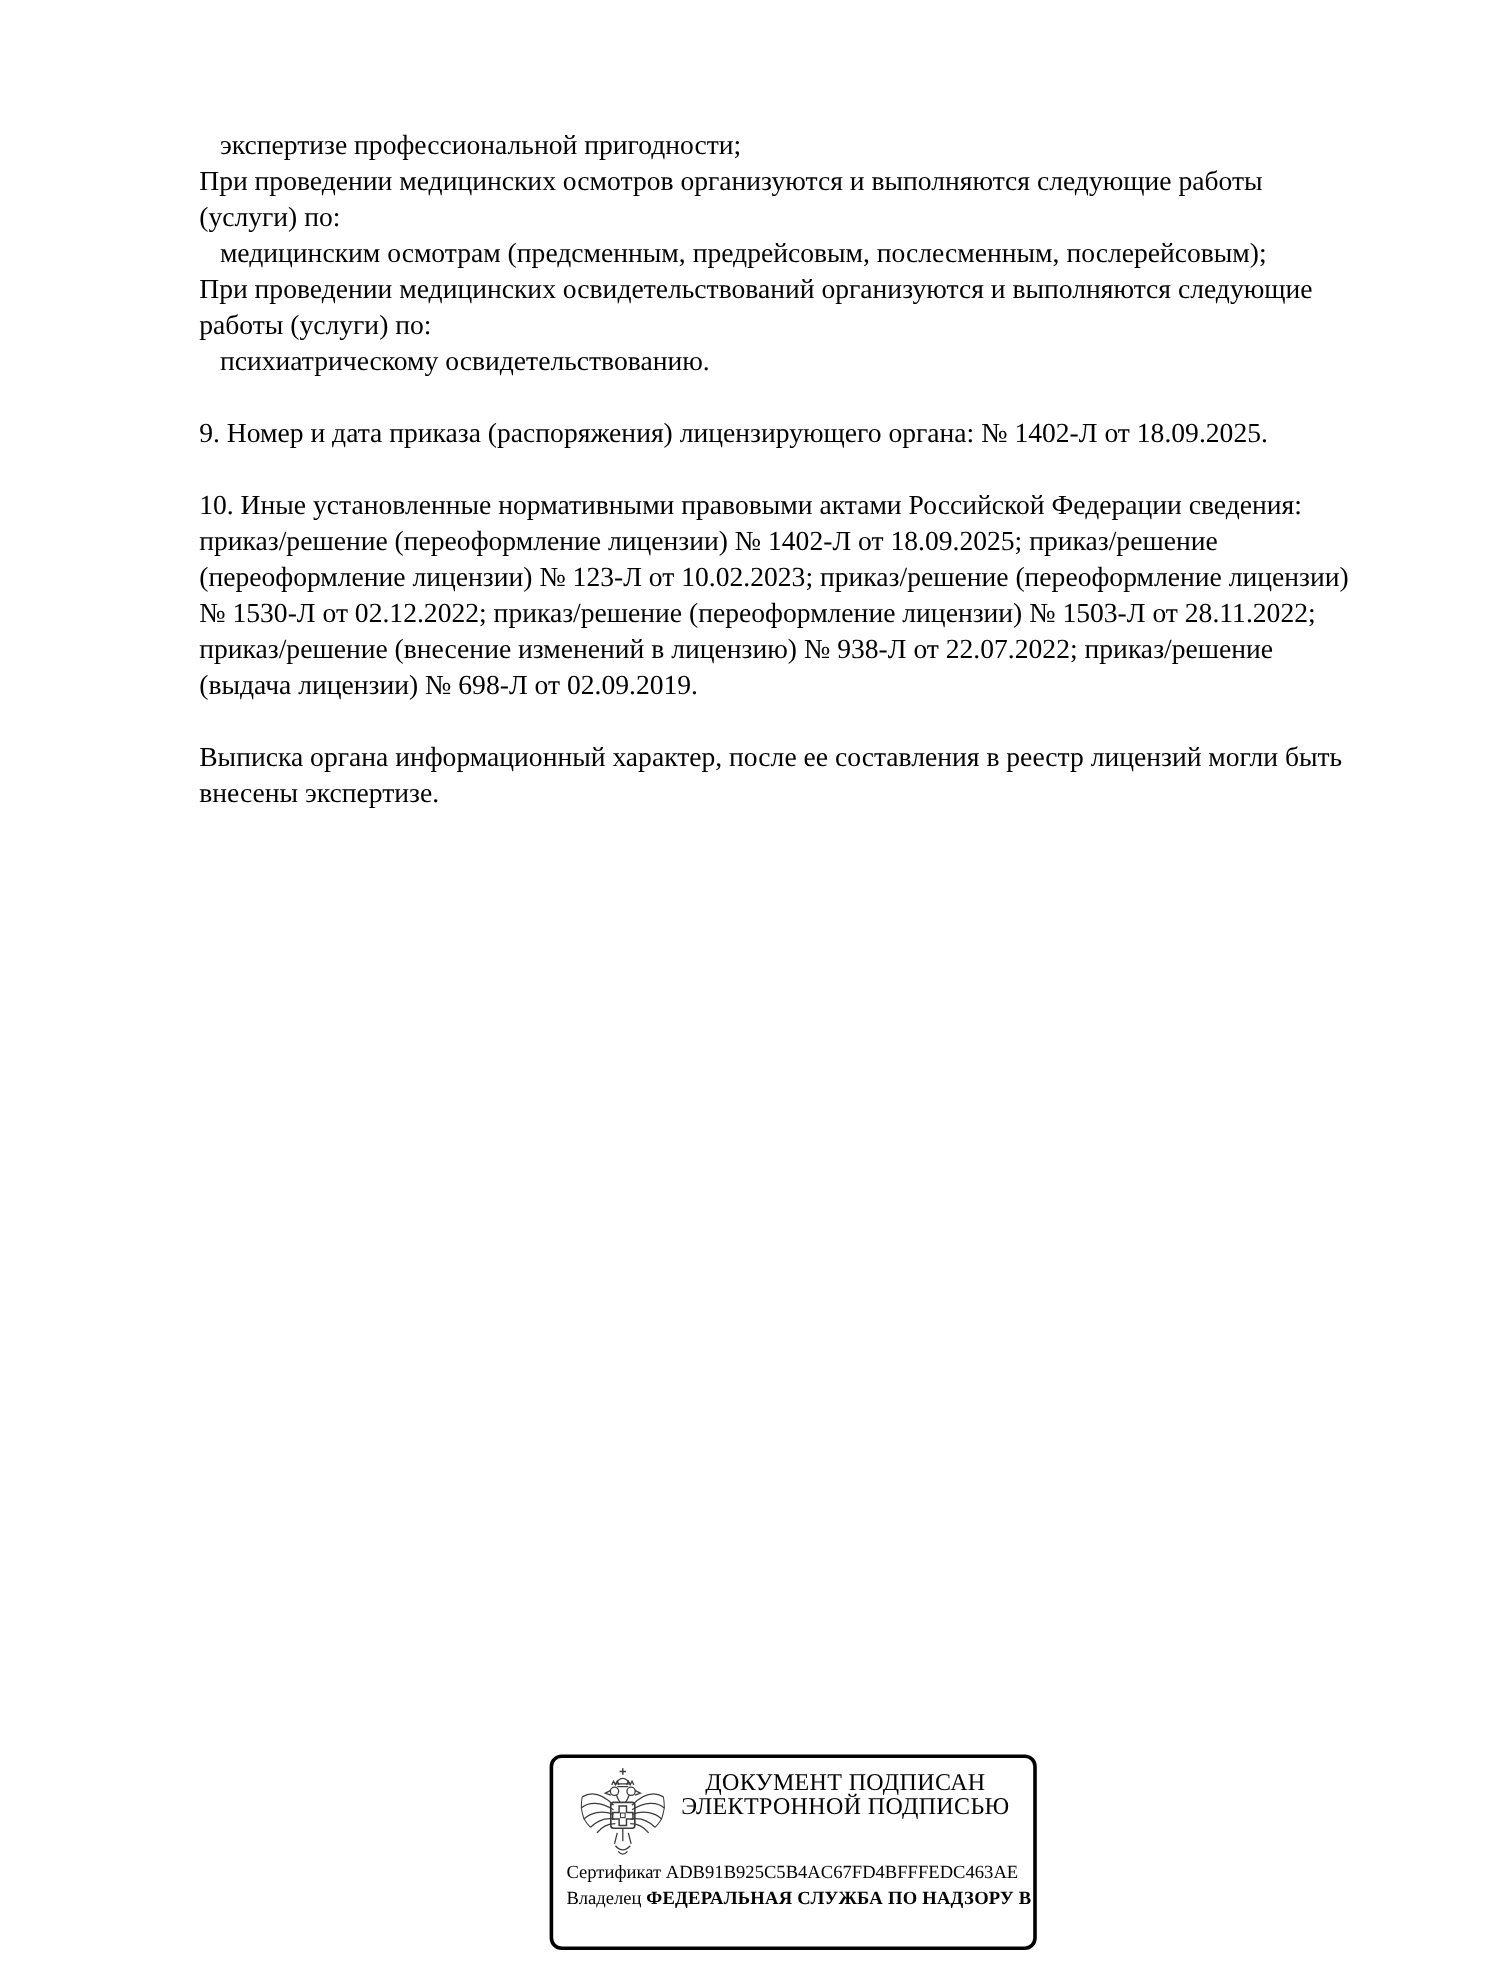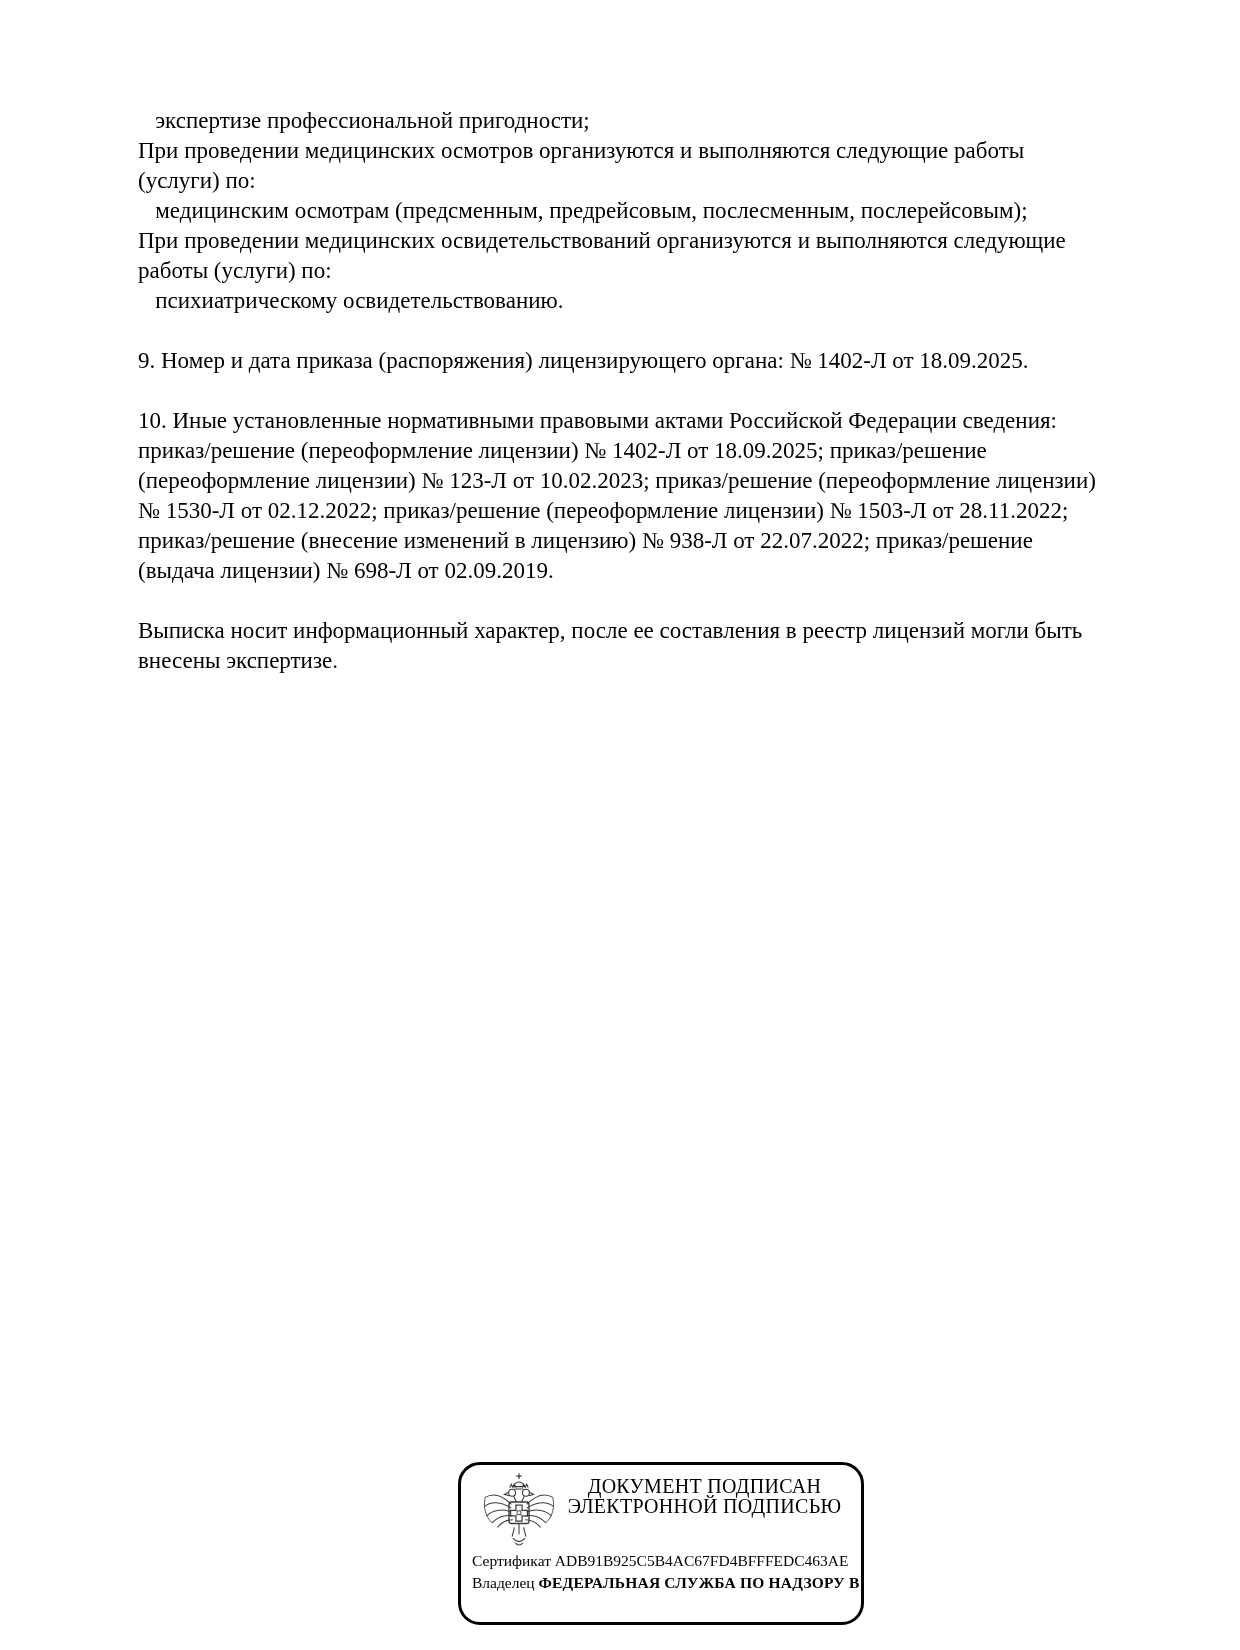--- a/index.html
+++ b/index.html
@@ -13,32 +13,32 @@
     overflow: hidden;
   }
   .body-text {
     position: absolute;
     left: 138px;
     top: 106px;
     width: 1075px;
     font-size: 23px;
     line-height: 30px;
   }
-  .para { white-space: pre; }
+  .para { white-space: pre; margin-left: 28px; }
   .para + .para { margin-top: 30px; }
 
   .stamp {
     position: absolute;
     left: 458px;
     top: 1462px;
     width: 406px;
     height: 163px;
     box-sizing: border-box;
     border: 3px solid #000000;
-    border-radius: 22px;
+    border-radius: 10px;
     background: #ffffff;
     overflow: hidden;
   }
   .emblem {
     position: absolute;
     left: 19px;
     top: 7px;
     width: 78px;
     height: 80px;
   }
@@ -66,21 +66,21 @@
 </style>
 </head>
 <body>
 
 <div class="page">
 
   <div class="body-text">
     <div class="para"><div>   экспертизе профессиональной пригодности;</div><div>При проведении медицинских осмотров организуются и выполняются следующие работы</div><div>(услуги) по:</div><div>   медицинским осмотрам (предсменным, предрейсовым, послесменным, послерейсовым);</div><div>При проведении медицинских освидетельствований организуются и выполняются следующие</div><div>работы (услуги) по:</div><div>   психиатрическому освидетельствованию.</div></div>
     <div class="para"><div>9. Номер и дата приказа (распоряжения) лицензирующего органа: № 1402-Л от 18.09.2025.</div></div>
     <div class="para"><div>10. Иные установленные нормативными правовыми актами Российской Федерации сведения:</div><div>приказ/решение (переоформление лицензии) № 1402-Л от 18.09.2025; приказ/решение</div><div>(переоформление лицензии) № 123-Л от 10.02.2023; приказ/решение (переоформление лицензии)</div><div>№ 1530-Л от 02.12.2022; приказ/решение (переоформление лицензии) № 1503-Л от 28.11.2022;</div><div>приказ/решение (внесение изменений в лицензию) № 938-Л от 22.07.2022; приказ/решение</div><div>(выдача лицензии) № 698-Л от 02.09.2019.</div></div>
-    <div class="para"><div>Выписка носит информационный характер, после ее составления в реестр лицензий могли быть</div><div>внесены экспертизе.</div></div>
+    <div class="para"><div>Выписка органа информационный характер, после ее составления в реестр лицензий могли быть</div><div>внесены экспертизе.</div></div>
   </div>
 
   <div class="stamp">
 
     <svg class="emblem" viewBox="0 0 100 104" fill="none" stroke="#3c3c3c" stroke-width="1.4">
 
       <path d="M50 2 v7 M46.5 5.5 h7" stroke-width="1.6"></path>
       <path d="M42 19 Q50 7 58 19 M42 19 h16 M44 22 h12"></path>
 
       <path d="M38 20 l2 -4 l2 4 l2 -4 l2 4"></path>

